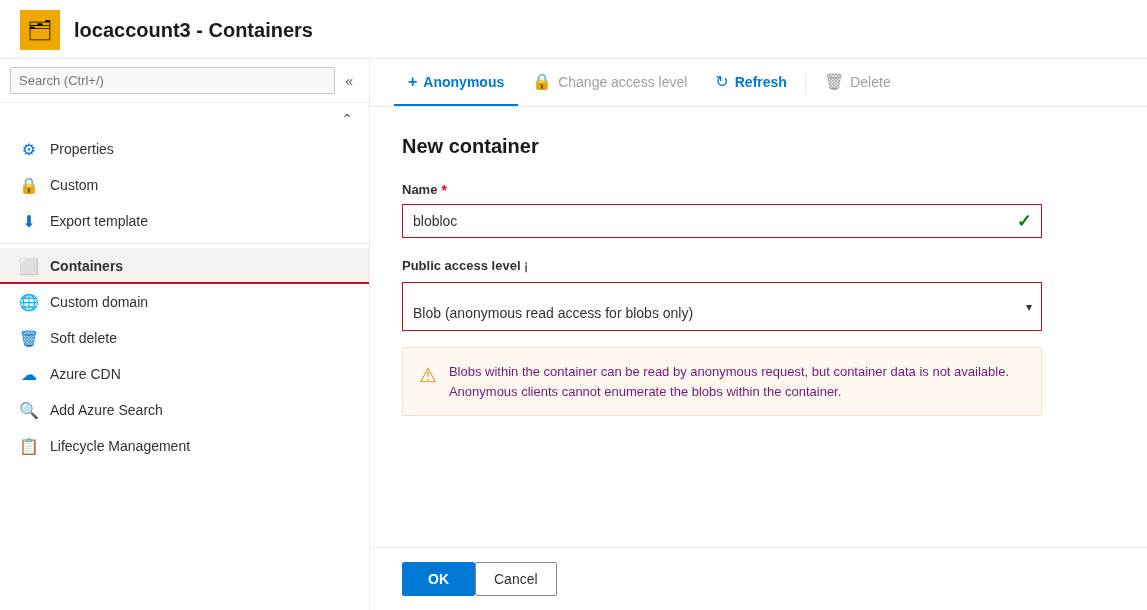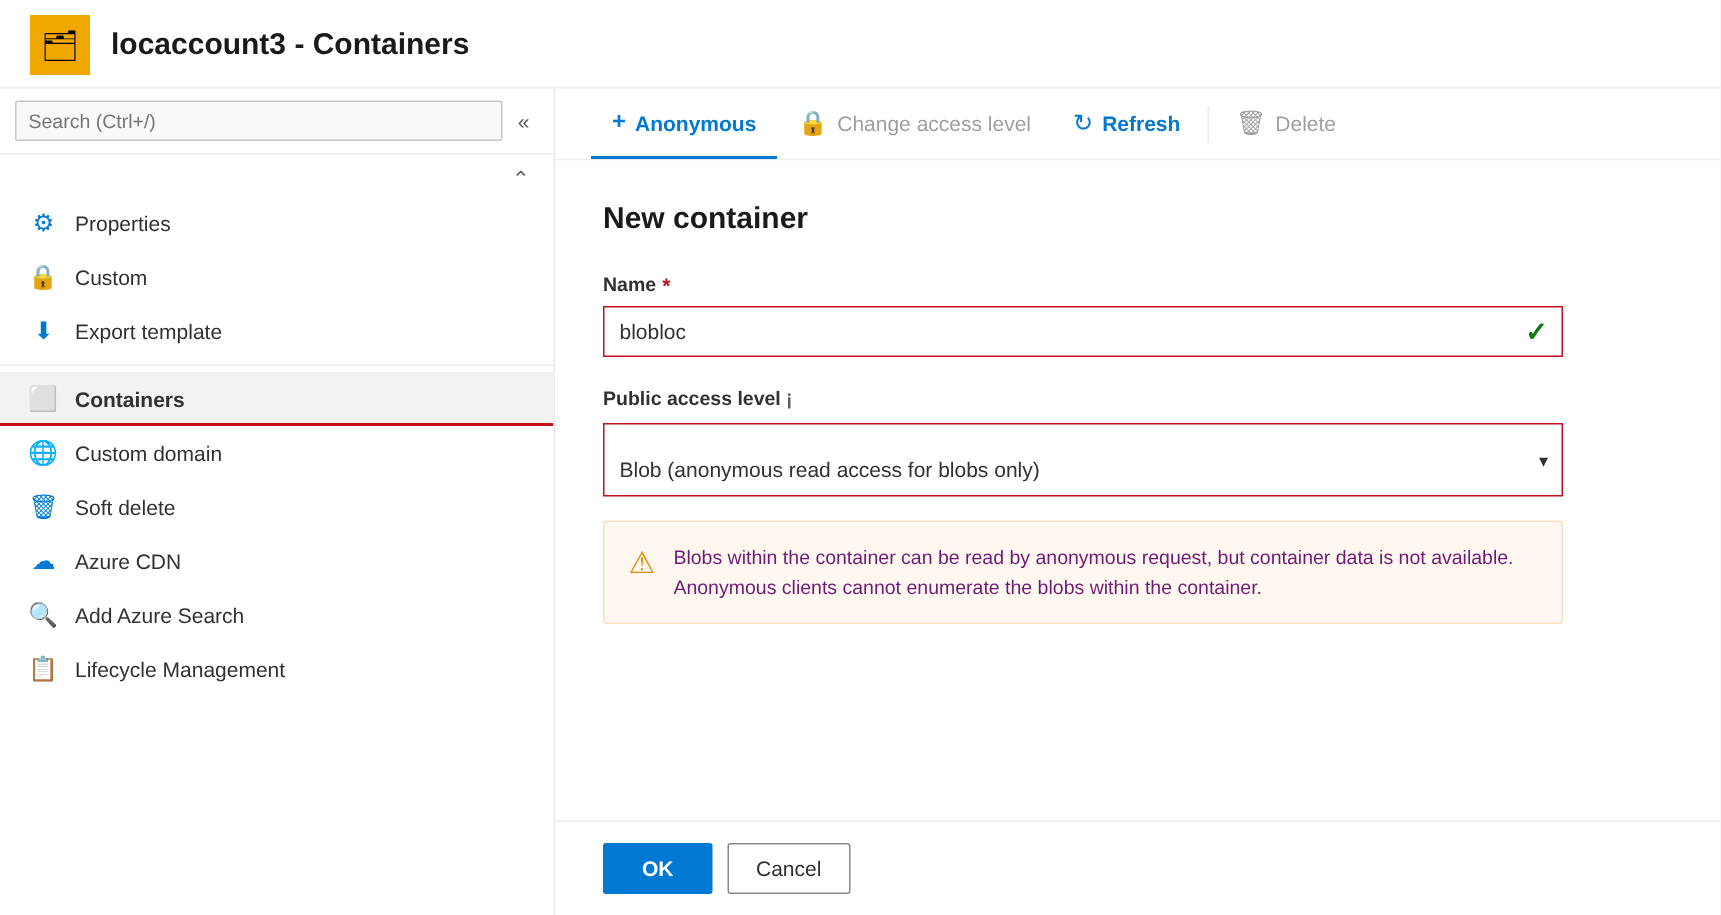--- a/index.html
+++ b/index.html
@@ -177,21 +177,20 @@
     }
     .warning-icon { font-size: 20px; color: #d98b00; flex-shrink: 0; margin-top: 1px; }
     .warning-text { font-size: 13px; color: #701a75; line-height: 1.5; }
 
     
     .panel-footer {
       background: #fff;
       border-top: 1px solid #edebe9;
       padding: 14px 32px;
       display: flex;
-      gap: 10px;
     }
     .btn-ok {
       background: #0078d4; color: #fff;
       border: none; padding: 8px 26px;
       font-size: 14px; font-weight: 600;
       cursor: pointer; border-radius: 2px;
     }
     .btn-cancel {
       background: #fff; color: #323130;
       border: 1px solid #8a8886; padding: 8px 18px;

